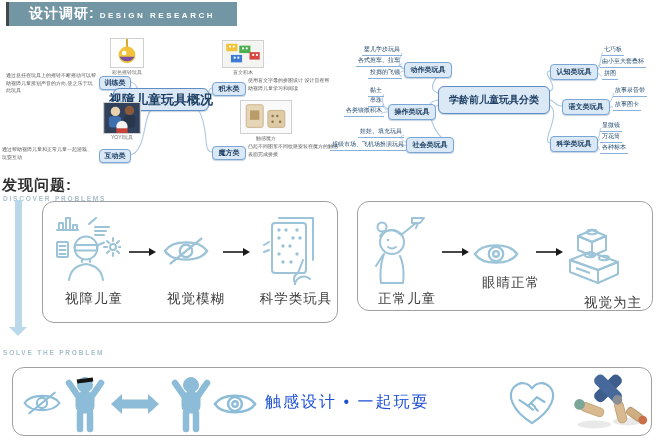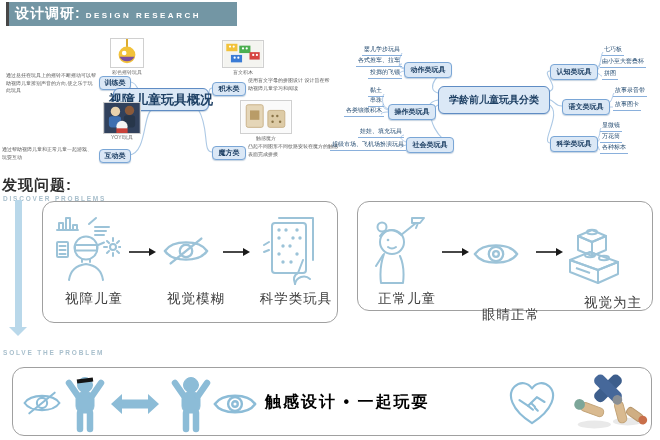--- a/index.html
+++ b/index.html
@@ -1,21 +1,21 @@
 <!DOCTYPE html>
 <html><head>
 <meta charset="utf-8">
 <style>
   html,body{margin:0;padding:0;background:#fff;}
   #canvas{position:relative;width:660px;height:440px;background:#fff;overflow:hidden;
           font-family:"Liberation Sans","DejaVu Sans",sans-serif;}
   .abs{position:absolute;}
   
   .hdr-accent{background:#474747;width:3px;height:24px;left:6px;top:2px;}
-  .hdr-bar{left:9px;top:2px;width:228px;height:24px;background:#7396a4;display:flex;align-items:center;padding-left:6px;box-sizing:border-box;}
+  .hdr-bar{left:9px;top:2px;width:228px;height:24px;background:#7396a4;display:flex;align-items:center;padding-left:20px;box-sizing:border-box;}
   .hdr-zh{color:#fff;font-size:14px;font-weight:bold;letter-spacing:1px;}
   .hdr-en{color:#fff;font-size:8px;font-weight:bold;letter-spacing:2.5px;margin-left:5px;margin-top:2px;}
   
   .mm-node{background:#dbe8f6;border:1px solid #7aa6d6;border-radius:4px;color:#1d3f63;font-weight:bold;
            display:flex;align-items:center;justify-content:center;box-shadow:0 1px 1px rgba(90,130,170,.35);
            font-size:7px;white-space:nowrap;}
   .mm-central{font-size:13px;border:1.5px solid #5f8cc4;border-radius:6px;}
   .mm-item{font-size:6px;color:#234a70;border-bottom:1px solid #8ab0dc;padding:0 2px 1px 2px;white-space:nowrap;line-height:1.3;}
   .mm-desc{font-size:5px;color:#5a5a5a;line-height:1.5;}
   .mm-caption{font-size:5px;color:#6a6a6a;text-align:center;white-space:nowrap;}
@@ -23,21 +23,21 @@
   
   .sec-zh{font-size:15px;color:#2e2e2e;font-weight:bold;letter-spacing:1px;}
   .sec-en{font-size:6.5px;color:#a8bfcc;font-weight:bold;letter-spacing:1.8px;}
   
   .flow-box{border:1.5px solid #a0a0a0;border-radius:12px;background:#fff;box-sizing:border-box;}
   .step-label{font-size:13.5px;color:#3d3d3d;letter-spacing:1px;text-align:center;}
   
   .varrow-bar{left:15px;top:200px;width:7px;height:128px;background:#b9d8ea;}
   .varrow-head{left:9px;top:327px;width:0;height:0;border-left:9.5px solid transparent;border-right:9.5px solid transparent;border-top:9px solid #b9d8ea;}
   
-  .slogan{font-size:16px;font-weight:bold;color:#000000;letter-spacing:2px;white-space:nowrap;}
+  .slogan{font-size:16px;font-weight:normal;color:#1d4ed8;letter-spacing:2px;white-space:nowrap;}
   svg{display:block;}
 </style>
 </head>
 <body>
 
 <div id="canvas">
 
   <div class="abs hdr-accent"></div>
   <div class="abs hdr-bar">
     <span class="hdr-zh">设计调研:</span>
@@ -267,21 +267,21 @@
         <ellipse cx="26" cy="12" rx="5" ry="2.2"></ellipse>
         <path d="M4,40 l20,-8 28,10 -20,8 z"></path>
         <path d="M4,40 v12 l28,11 v-13 z"></path>
         <path d="M52,42 v12 l-20,9 v-13 z"></path>
         <ellipse cx="38" cy="38" rx="5" ry="2.2"></ellipse>
         <ellipse cx="24" cy="35" rx="5" ry="2.2"></ellipse>
         <path d="M10,48 l14,5"></path>
       </g>
     </svg>
     <div class="abs step-label" style="left:6px;top:88px;width:86px;">正常儿童</div>
-    <div class="abs step-label" style="left:110px;top:104px;width:86px;">眼睛正常</div>
+    <div class="abs step-label" style="left:110px;top:72px;width:86px;">眼睛正常</div>
     <div class="abs step-label" style="left:212px;top:92px;width:86px;text-align:center;">视觉为主</div>
   </div>
 
   <div class="abs sec-en" style="left:3px;top:349px;">SOLVE THE PROBLEM</div>
 
   <div class="abs flow-box" style="left:12px;top:367px;width:640px;height:69px;">
     <svg class="abs" style="left:10px;top:20px;" width="38" height="30" viewBox="0 0 48 32">
       <g stroke="#8cbcd7" stroke-width="2.6" fill="none" stroke-linecap="round">
         <path d="M2,16 C10,4 38,4 46,16 C38,28 10,28 2,16 Z"></path>
         <circle cx="24" cy="16" r="6.5"></circle>

